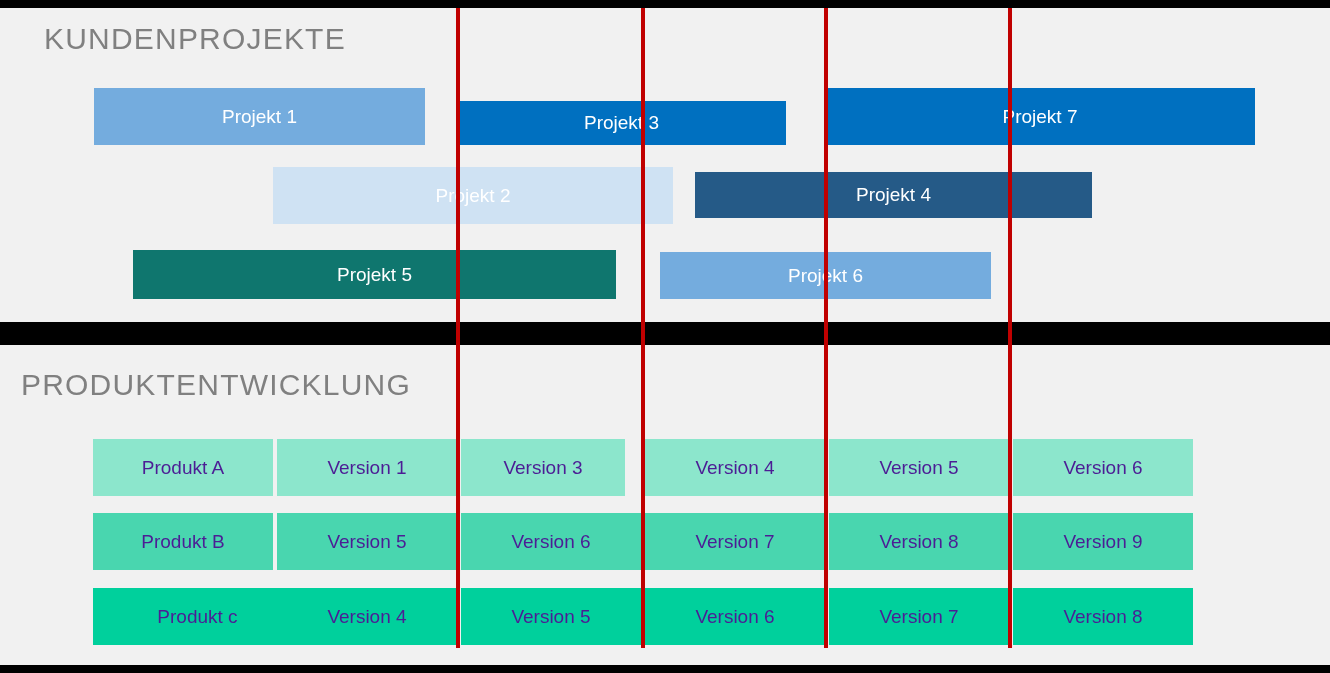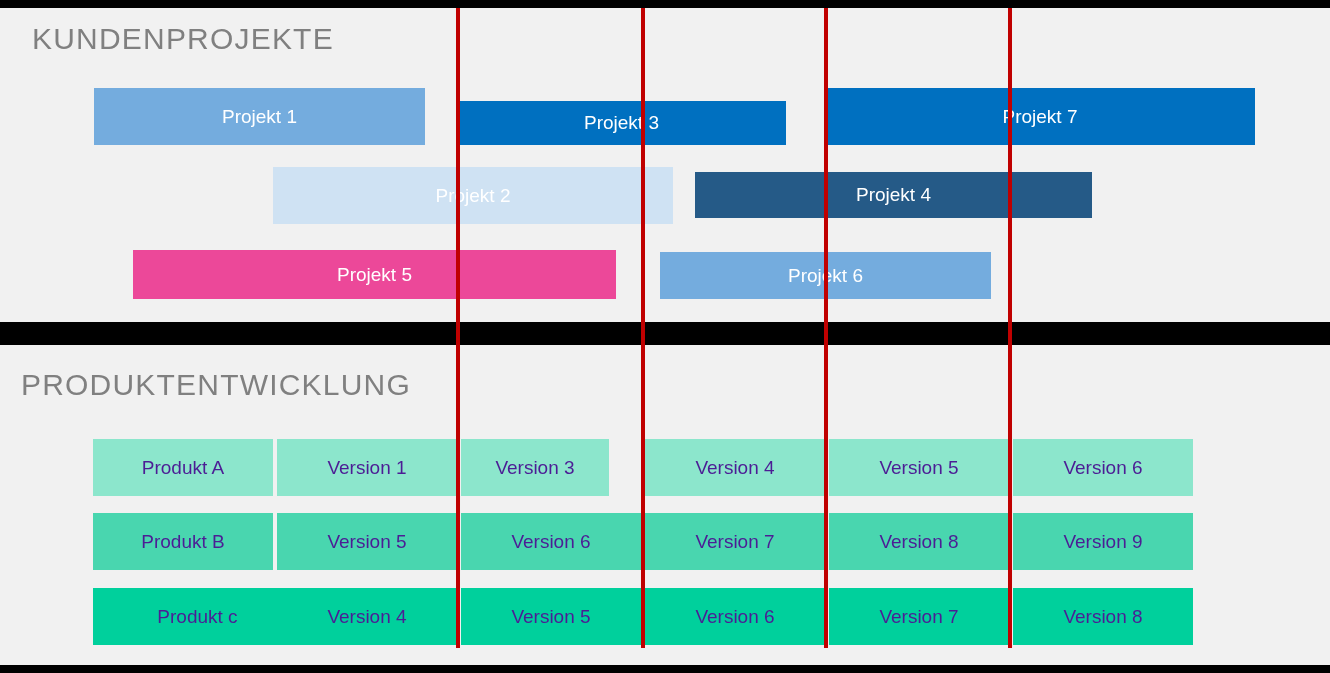--- a/index.html
+++ b/index.html
@@ -19,21 +19,21 @@
 
   .panel-title{
     position:absolute;
     color:#808080;
     font-size:30px;
     font-weight:400;
     letter-spacing:1.2px;
     white-space:nowrap;
     line-height:1;
   }
-  #title-top{left:32px;top:24px;}
+  #title-top{left:44px;top:24px;}
   #title-bottom{left:21px;top:370px;}
 
   
   .bar{
     position:absolute;
     display:flex;
     align-items:center;
     justify-content:center;
     color:#ffffff;
     font-size:19px;
@@ -72,30 +72,30 @@
 <div id="stage">
 
   <div class="panel" id="panel-top"></div>
   <div class="panel-title" id="title-top">KUNDENPROJEKTE</div>
   <div id="customer-bars">
       <div class="bar" style="left: 94px; top: 88px; width: 331px; height: 57px; background: rgb(116, 172, 222);">Projekt 1</div>
       <div class="bar" style="left: 457px; top: 101px; width: 329px; height: 44px; background: rgb(0, 112, 192);">Projekt 3</div>
       <div class="bar" style="left: 825px; top: 88px; width: 430px; height: 57px; background: rgb(0, 112, 192);">Projekt 7</div>
       <div class="bar" style="left: 273px; top: 167px; width: 400px; height: 57px; background: rgb(207, 226, 243);">Projekt 2</div>
       <div class="bar" style="left: 695px; top: 172px; width: 397px; height: 46px; background: rgb(37, 90, 135);">Projekt 4</div>
-      <div class="bar" style="left: 133px; top: 250px; width: 483px; height: 49px; background: #ec4899;">Projekt 5</div>
+      <div class="bar" style="left: 133px; top: 250px; width: 483px; height: 49px; background: #0f766e;">Projekt 5</div>
       <div class="bar" style="left: 660px; top: 252px; width: 331px; height: 47px; background: rgb(116, 172, 222);">Projekt 6</div>
     </div>
 
   <div class="panel" id="panel-bottom"></div>
   <div class="panel-title" id="title-bottom">PRODUKTENTWICKLUNG</div>
   <div id="product-grid">
       <div class="cell" style="left: 93px; top: 439px; width: 180px; height: 57px; background: rgb(140, 230, 204);">Produkt A</div>
       <div class="cell" style="left: 277px; top: 439px; width: 180px; height: 57px; background: rgb(140, 230, 204);">Version 1</div>
-      <div class="cell" style="left: 461px; top: 439px; width: 148px; height: 57px; background: rgb(140, 230, 204);">Version 3</div>
+      <div class="cell" style="left: 461px; top: 439px; width: 164px; height: 57px; background: rgb(140, 230, 204);">Version 3</div>
       <div class="cell" style="left: 645px; top: 439px; width: 180px; height: 57px; background: rgb(140, 230, 204);">Version 4</div>
       <div class="cell" style="left: 829px; top: 439px; width: 180px; height: 57px; background: rgb(140, 230, 204);">Version 5</div>
       <div class="cell" style="left: 1013px; top: 439px; width: 180px; height: 57px; background: rgb(140, 230, 204);">Version 6</div>
       <div class="cell" style="left: 93px; top: 513px; width: 180px; height: 57px; background: rgb(73, 214, 175);">Produkt B</div>
       <div class="cell" style="left: 277px; top: 513px; width: 180px; height: 57px; background: rgb(73, 214, 175);">Version 5</div>
       <div class="cell" style="left: 461px; top: 513px; width: 180px; height: 57px; background: rgb(73, 214, 175);">Version 6</div>
       <div class="cell" style="left: 645px; top: 513px; width: 180px; height: 57px; background: rgb(73, 214, 175);">Version 7</div>
       <div class="cell" style="left: 829px; top: 513px; width: 180px; height: 57px; background: rgb(73, 214, 175);">Version 8</div>
       <div class="cell" style="left: 1013px; top: 513px; width: 180px; height: 57px; background: rgb(73, 214, 175);">Version 9</div>
       <div class="cell" style="left: 93px; top: 588px; width: 209px; height: 57px; background: rgb(0, 208, 156); text-align: right;">Produkt c</div>

